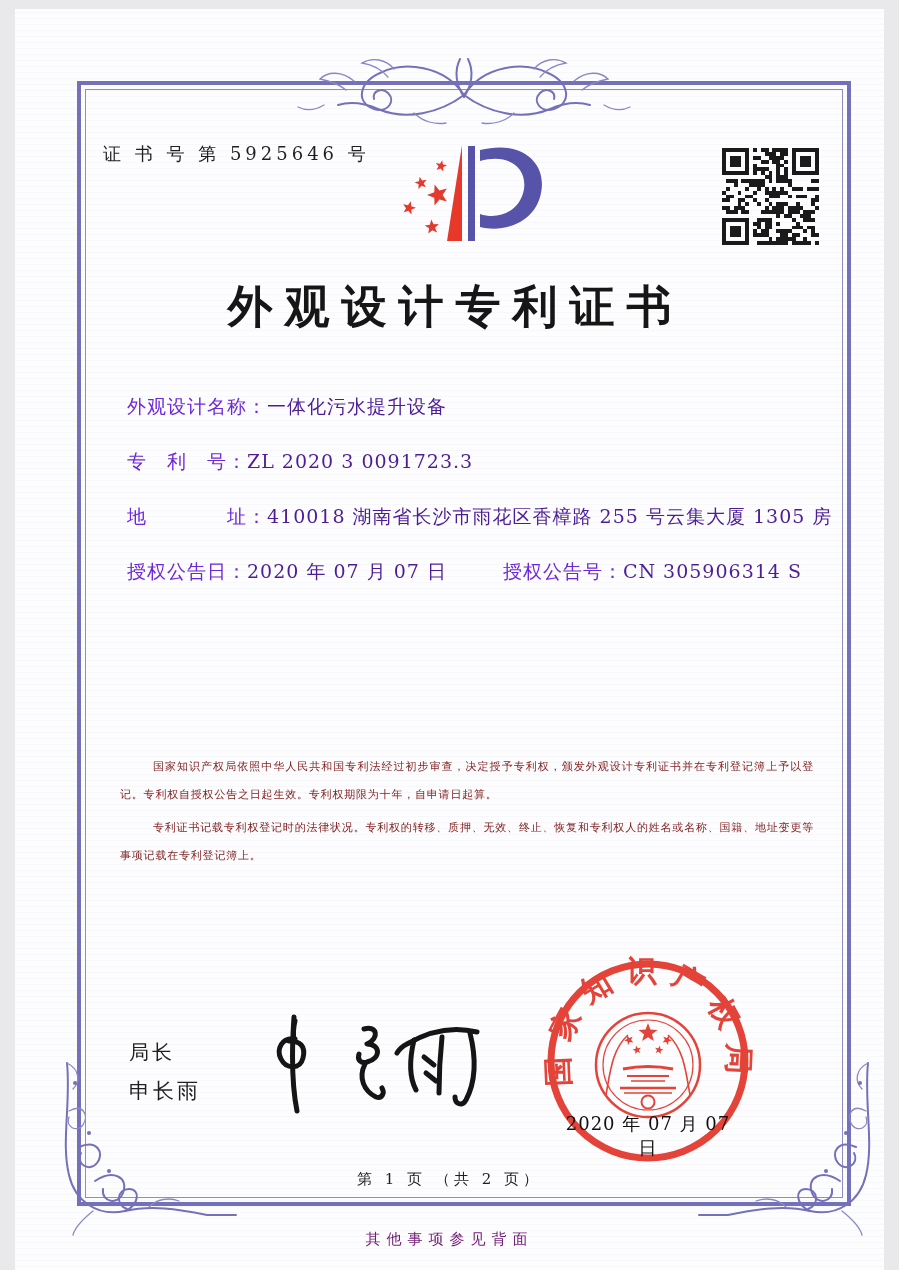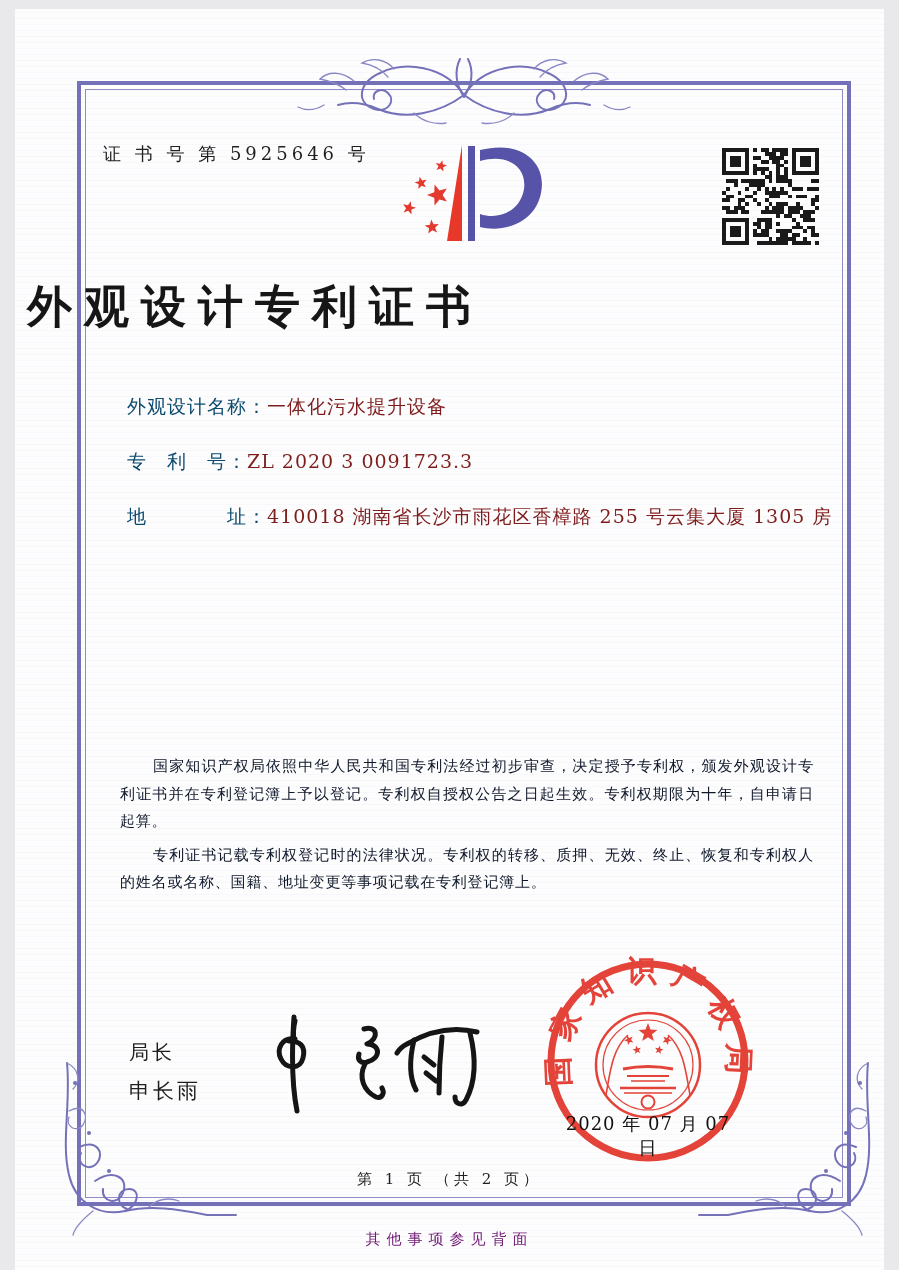--- a/index.html
+++ b/index.html
@@ -49,40 +49,40 @@
   .orn-br{left:682px;top:1052px;transform:scaleX(-1);}
   
   .cert-no{
     position:absolute;left:88px;top:133px;
     font-size:18px;letter-spacing:4px;
   }
   .logo{position:absolute;left:373px;top:128px;}
   .qr{position:absolute;left:707px;top:139px;}
   .title{
     position:absolute;left:0;right:0;top:268px;
-    text-align:left;
+    text-align:center;
     font-size:45px;font-weight:700;
     letter-spacing:12px;text-indent:12px;
     color:#161616;
   }
   
   .fields{
     position:absolute;left:112px;top:381px;width:700px;
     font-size:19px;line-height:32px;letter-spacing:1px;
   }
   .frow{height:32px;margin-bottom:23px;white-space:nowrap;}
   .frow-double{display:flex;}
   .fspacer{width:56px;}
-  .flabel{color:#0c4a6e;}
-  .fvalue{color:#7f1d1d;}
+  .flabel{color:#6d28d9;}
+  .fvalue{color:#4c1d95;}
   
   .body-text{
     position:absolute;left:105px;top:744px;width:694px;
-    font-size:15px;line-height:27.5px;letter-spacing:0.8px;
-    text-align:justify;color:#0f172a;
+    font-size:11px;line-height:27.5px;letter-spacing:0.8px;
+    text-align:justify;color:#7f1d1d;
   }
   .body-text p{margin:0 0 6px 0;text-indent:33px;}
   
   .officer-title{position:absolute;left:114px;top:1030px;font-size:20px;letter-spacing:3px;}
   .officer-name{position:absolute;left:114px;top:1068px;font-size:21px;letter-spacing:3px;}
   .signature{position:absolute;left:222px;top:992px;}
   .signature path{fill:none;stroke:#151515;stroke-width:5;stroke-linecap:round;stroke-linejoin:round;}
   
   .seal{position:absolute;left:523px;top:944px;opacity:0.95;}
   .seal .ring{fill:none;stroke:var(--red);}
@@ -488,20 +488,29 @@
   <div class="fields">
     <div class="frow">
       <span class="flabel">外观设计名称：</span><span class="fvalue">一体化污水提升设备</span>
     </div>
     <div class="frow">
       <span class="flabel">专　利　号：</span><span class="fvalue">ZL 2020 3 0091723.3</span>
     </div>
     <div class="frow">
       <span class="flabel">地　　　　址：</span><span class="fvalue">410018 湖南省长沙市雨花区香樟路 255 号云集大厦 1305 房</span>
     </div>
+    <div class="frow frow-double">
+      <span>
+        <span class="flabel">授权公告日：</span><span class="fvalue">2020 年 07 月 07 日</span>
+      </span>
+      <span class="fspacer"></span>
+      <span>
+        <span class="flabel">授权公告号：</span><span class="fvalue">CN 305906314 S</span>
+      </span>
+    </div>
   </div>
 
   <div class="body-text">
     <p>国家知识产权局依照中华人民共和国专利法经过初步审查，决定授予专利权，颁发外观设计专利证书并在专利登记簿上予以登记。专利权自授权公告之日起生效。专利权期限为十年，自申请日起算。</p>
     <p>专利证书记载专利权登记时的法律状况。专利权的转移、质押、无效、终止、恢复和专利权人的姓名或名称、国籍、地址变更等事项记载在专利登记簿上。</p>
   </div>
 
   <div class="officer-title">局长</div>
   <div class="officer-name">申长雨</div>
   <svg class="signature" width="255" height="118" viewBox="0 0 255 118" aria-label="申长雨">

